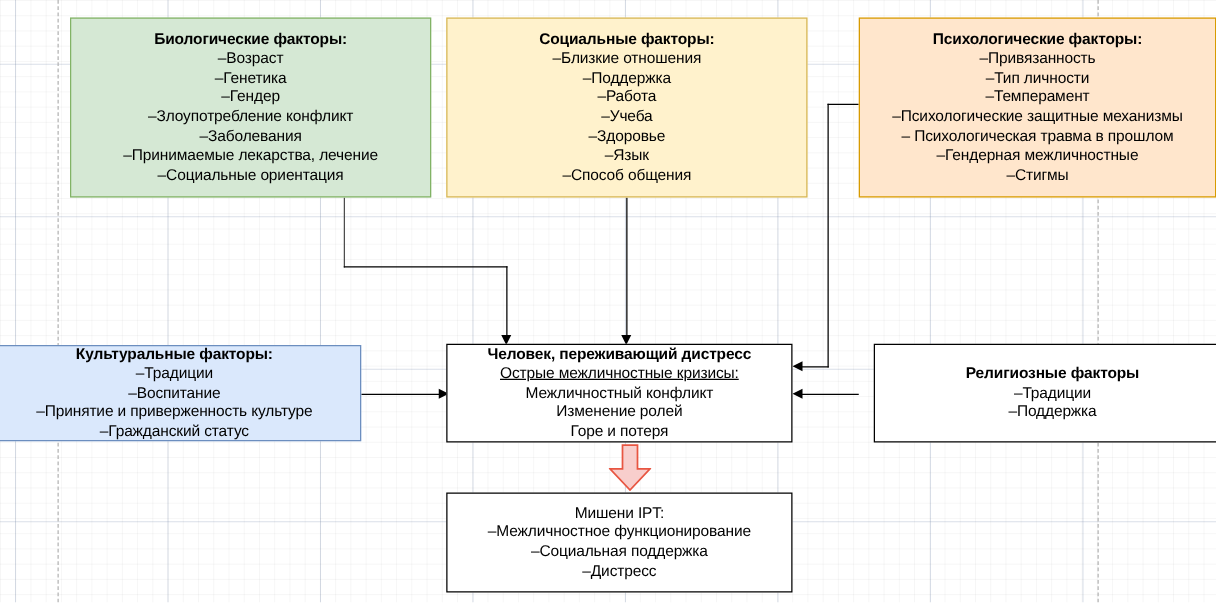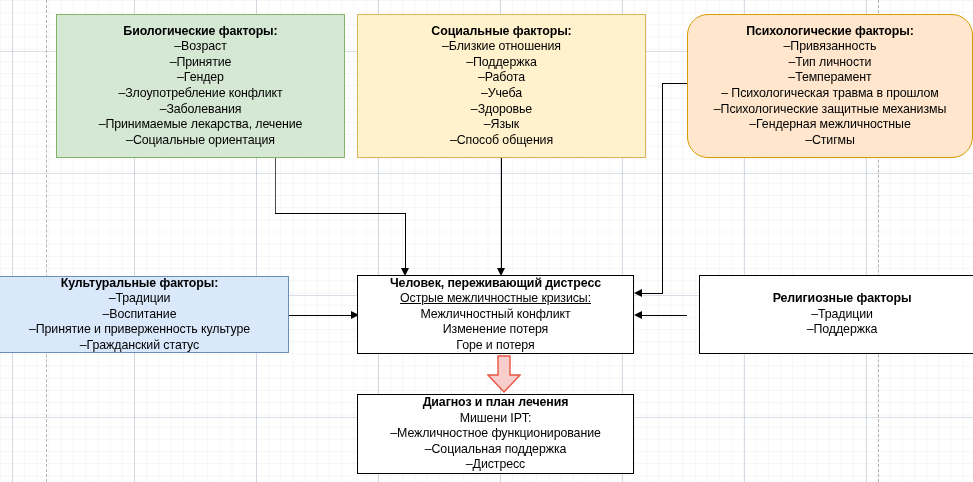--- a/index.html
+++ b/index.html
@@ -93,73 +93,72 @@
 
   <div id="pink-arrow">
     <svg width="34" height="38" viewBox="0 0 34 38">
       <polygon points="11,1 23,1 23,20 33,20 17,37 1,20 11,20" fill="#f8cecc" stroke="#e85642" stroke-width="1.4" stroke-linejoin="miter"></polygon>
     </svg>
   </div>
 
   <div class="node n-green" style="left:56px;top:14px;width:289px;height:144px;">
     <div class="title">Биологические факторы:</div>
     <div>–Возраст</div>
-    <div>–Принятие</div>
+    <div>–Генетика</div>
     <div>–Гендер</div>
     <div>–Злоупотребление конфликт</div>
     <div>–Заболевания</div>
     <div>–Принимаемые лекарства, лечение</div>
     <div>–Социальные ориентация</div>
   </div>
 
   <div class="node n-yellow" style="left:357px;top:14px;width:289px;height:144px;">
     <div class="title">Социальные факторы:</div>
     <div>–Близкие отношения</div>
     <div>–Поддержка</div>
     <div>–Работа</div>
     <div>–Учеба</div>
     <div>–Здоровье</div>
     <div>–Язык</div>
     <div>–Способ общения</div>
   </div>
 
-  <div class="node n-orange" style="left:687px;top:14px;width:286px;height:144px;border-radius:21px;">
+  <div class="node n-orange" style="left:687px;top:14px;width:286px;height:144px;">
     <div class="title">Психологические факторы:</div>
     <div>–Привязанность</div>
     <div>–Тип личности</div>
     <div>–Темперамент</div>
+    <div>–Психологические защитные механизмы</div>
     <div>– Психологическая травма в прошлом</div>
-    <div>–Психологические защитные механизмы</div>
     <div>–Гендерная межличностные</div>
     <div>–Стигмы</div>
   </div>
 
   <div class="node n-blue" style="left:-10px;top:276px;width:299px;height:77px;">
     <div class="title">Культуральные факторы:</div>
     <div>–Традиции</div>
     <div>–Воспитание</div>
     <div>–Принятие и приверженность культуре</div>
     <div>–Гражданский статус</div>
   </div>
 
   <div class="node n-plain" style="left:357px;top:275px;width:277px;height:79px;">
     <div class="title">Человек, переживающий дистресс</div>
     <div class="under">Острые межличностные кризисы:</div>
     <div>Межличностный конфликт</div>
-    <div>Изменение потеря</div>
+    <div>Изменение ролей</div>
     <div>Горе и потеря</div>
   </div>
 
   <div class="node n-plain" style="left:687px;top:275px;width:286px;height:79px;margin-left:12px;">
     <div class="title">Религиозные факторы</div>
     <div>–Традиции</div>
     <div>–Поддержка</div>
   </div>
 
   <div class="node n-plain" style="left:357px;top:394px;width:277px;height:80px;">
-    <div class="title">Диагноз и план лечения</div>
     <div>Мишени IPT:</div>
     <div>–Межличностное функционирование</div>
     <div>–Социальная поддержка</div>
     <div>–Дистресс</div>
   </div>
 
 </div>
 
 </body></html>

